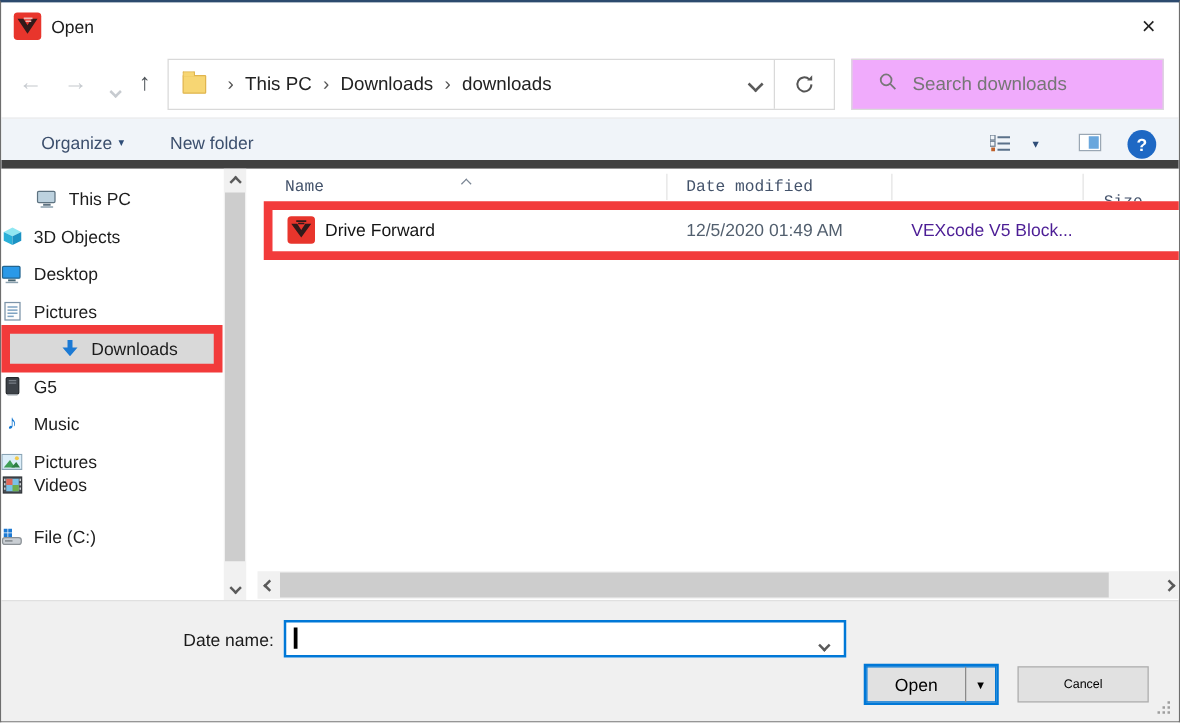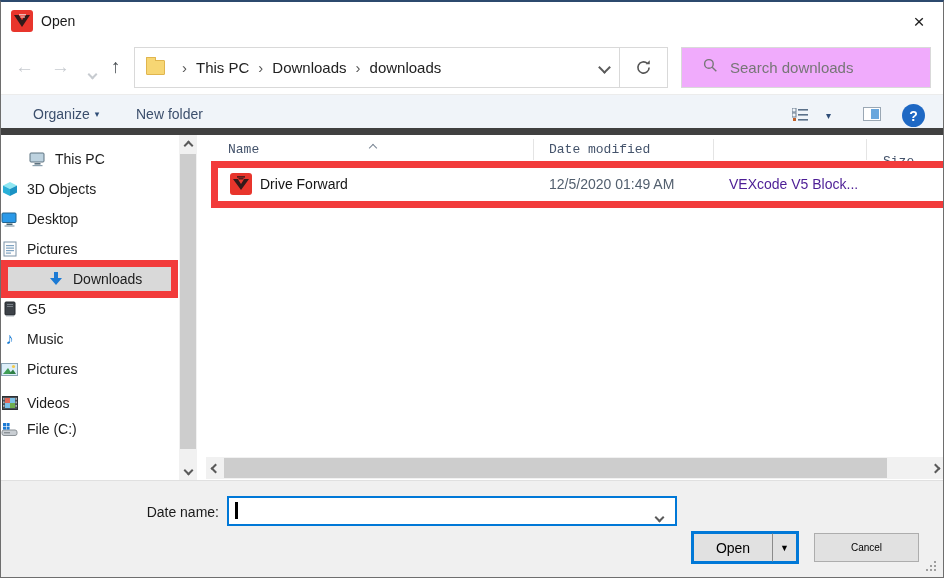--- a/index.html
+++ b/index.html
@@ -246,21 +246,21 @@
       <span class="ic">
           <svg width="17" height="13" viewBox="0 0 17 13">
             <rect x="0.5" y="0.5" width="16" height="12" fill="#dceef9" stroke="#8aa4b5" stroke-width="1"></rect>
             <polygon points="2,11 7,5 11,11" fill="#3f9e55"></polygon>
             <polygon points="8,11 12,6.5 15,11" fill="#2e7f44"></polygon>
             <circle cx="12.5" cy="3.5" r="1.6" fill="#f2c94c"></circle>
           </svg>
         </span>
       <span>Pictures</span>
     </div>
-    <div class="side-item child" style="top:253px;">
+    <div class="side-item child" style="top:238px;">
       <span class="ic">
           <svg width="16" height="14" viewBox="0 0 16 14">
             <rect x="0.5" y="0.5" width="15" height="13" fill="#4a4f54" stroke="#2c3034" stroke-width="1"></rect>
             <rect x="3" y="2" width="10" height="10" fill="#7bc1e8"></rect>
             <rect x="3" y="2" width="5" height="5" fill="#e0685a"></rect>
             <rect x="8" y="7" width="5" height="5" fill="#6fae4e"></rect>
             <rect x="1.2" y="2" width="1.2" height="1.8" fill="#caced2"></rect>
             <rect x="1.2" y="5.5" width="1.2" height="1.8" fill="#caced2"></rect>
             <rect x="1.2" y="9" width="1.2" height="1.8" fill="#caced2"></rect>
             <rect x="13.6" y="2" width="1.2" height="1.8" fill="#caced2"></rect>

